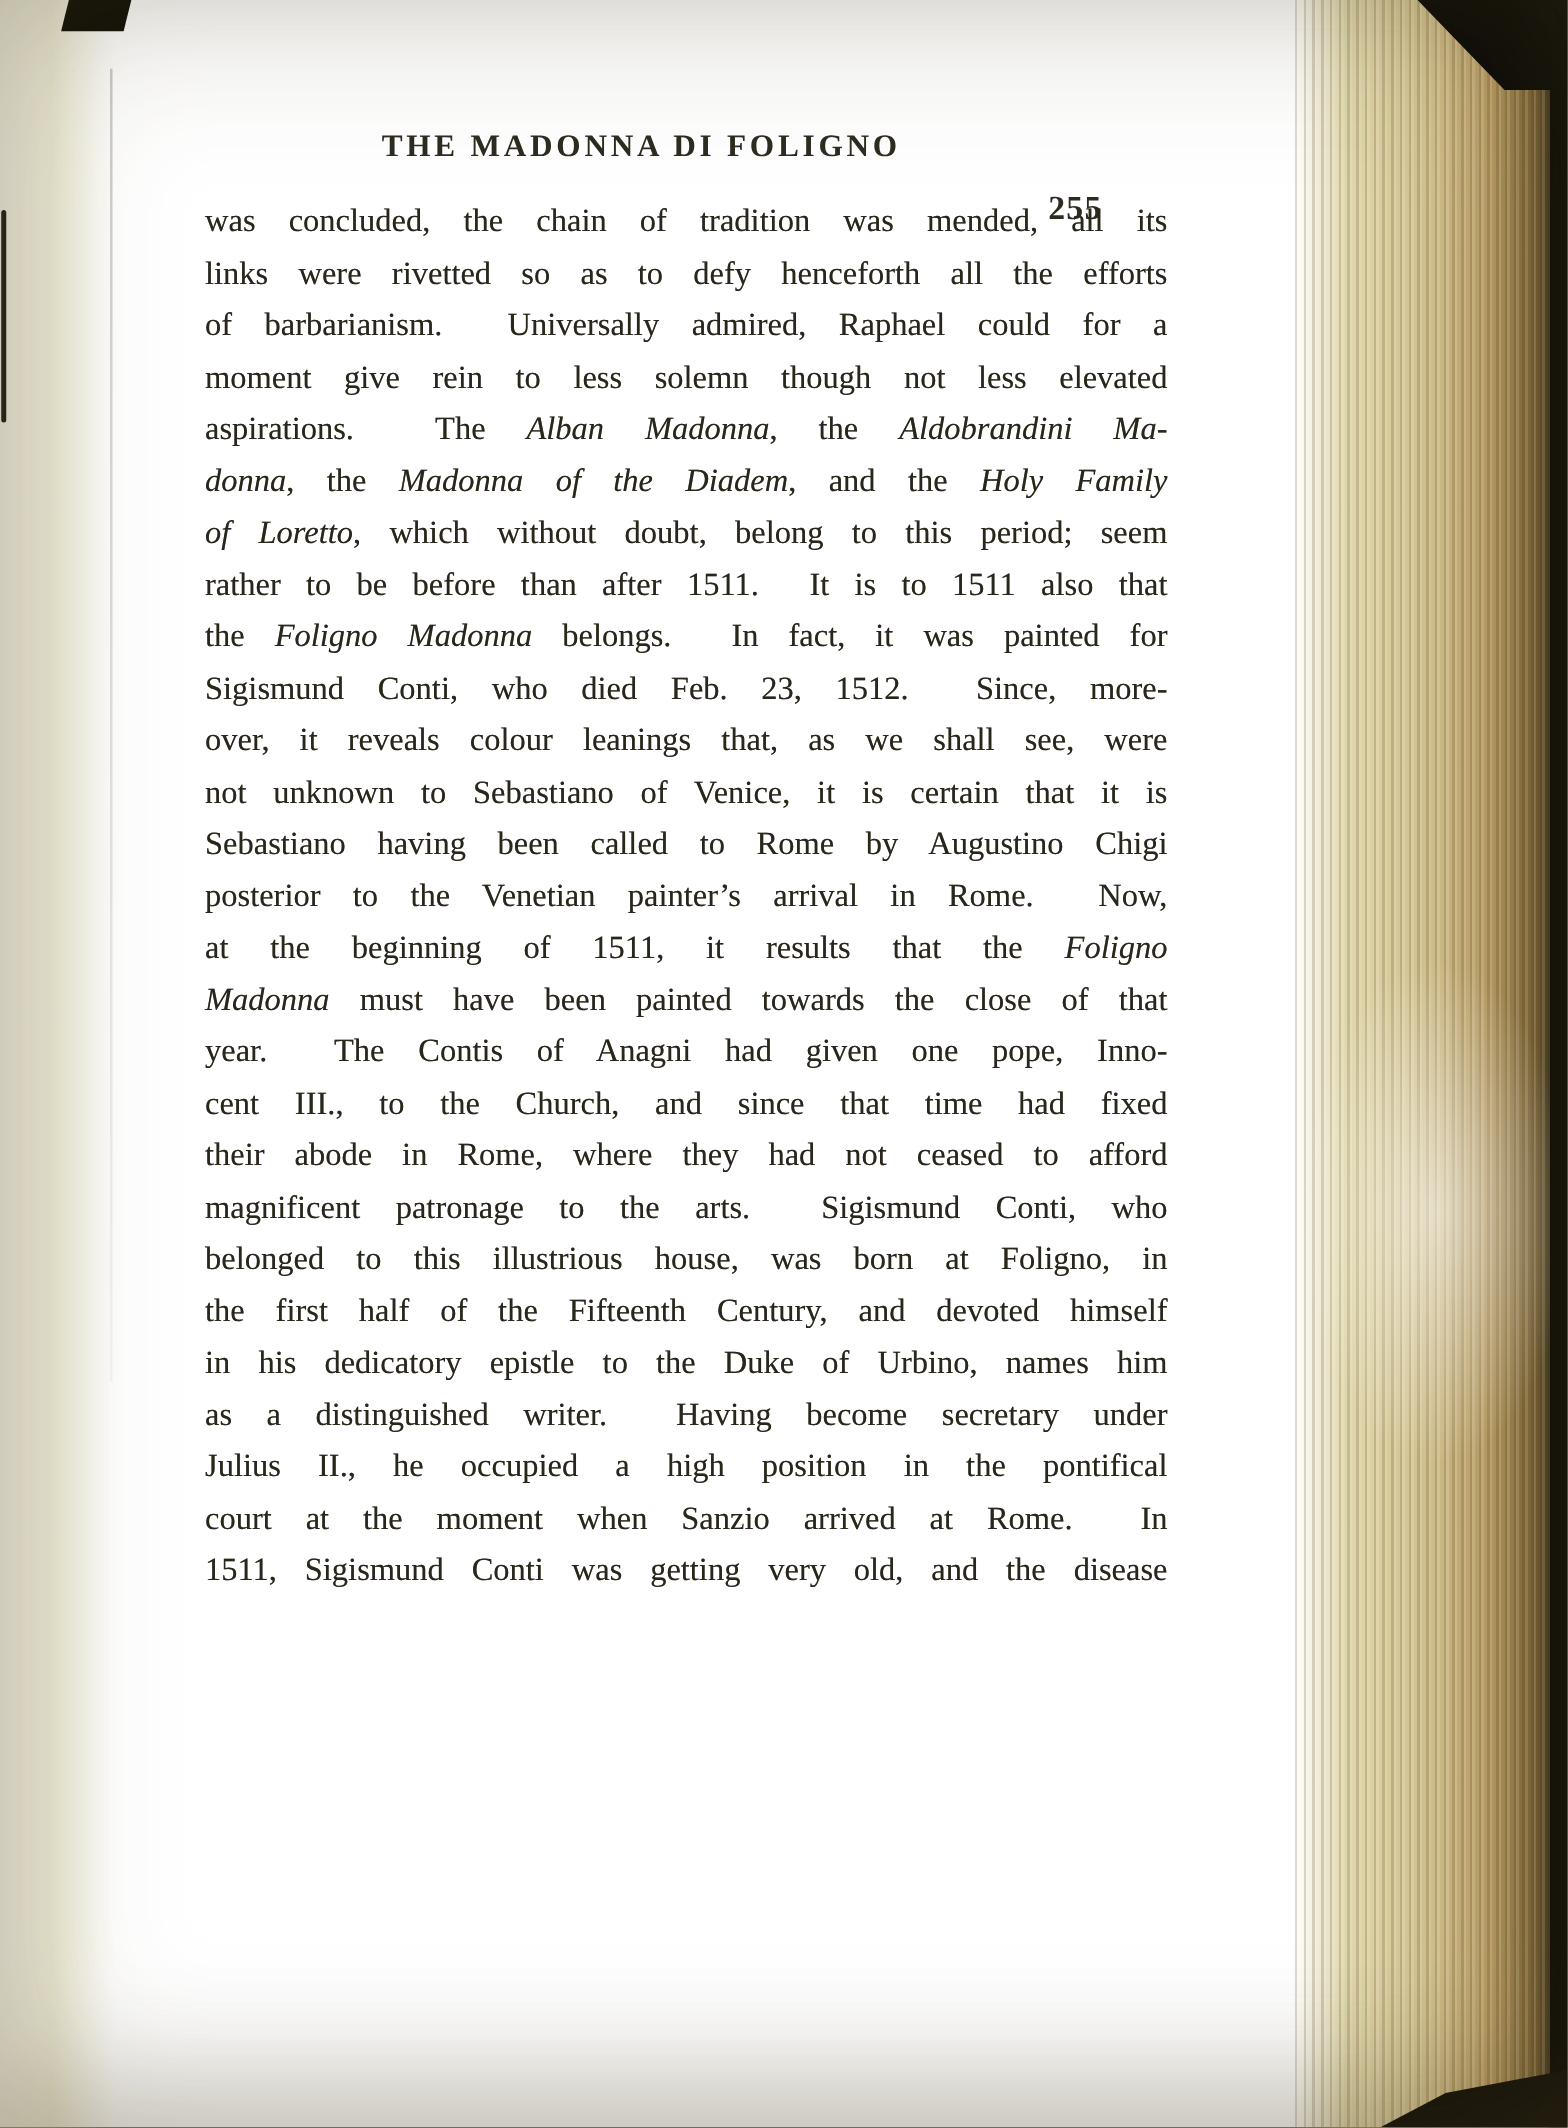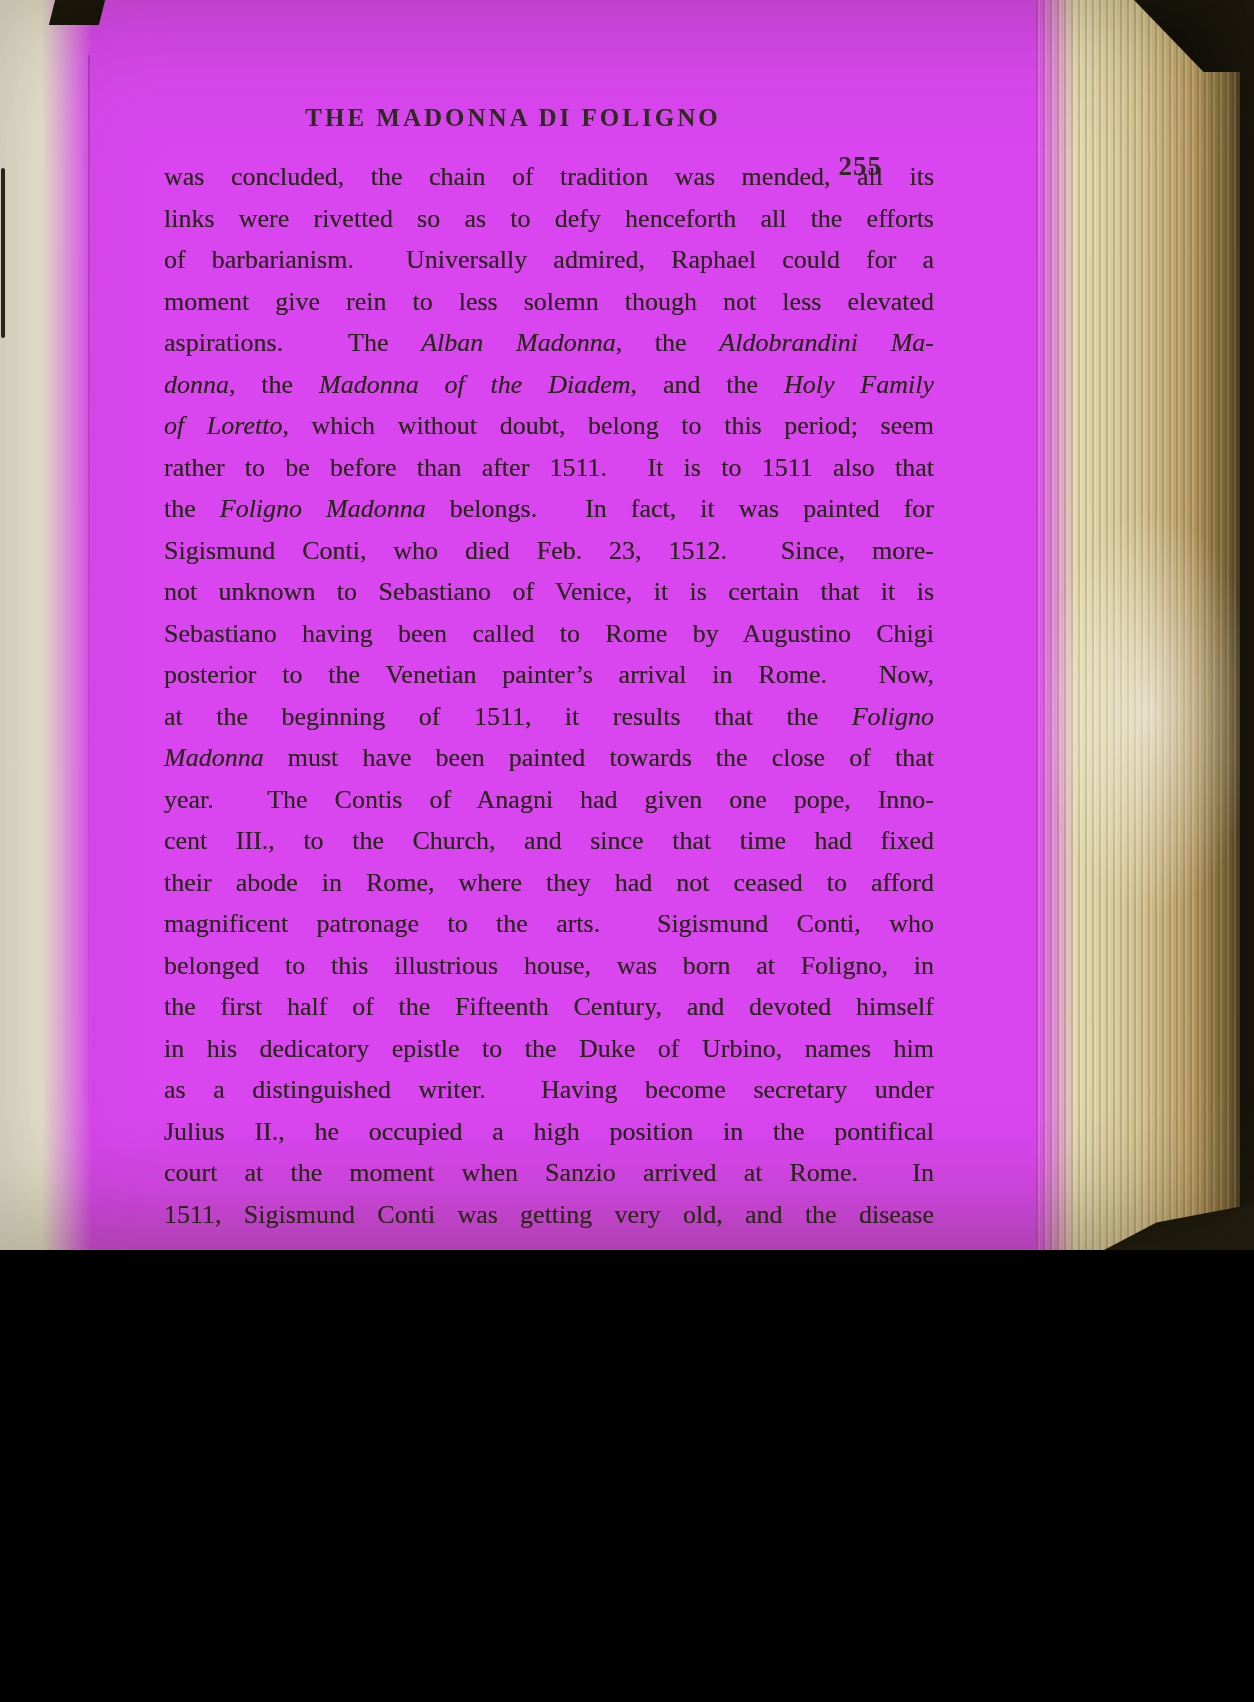--- a/index.html
+++ b/index.html
@@ -1,18 +1,18 @@
 <!DOCTYPE html>
 <html><head>
 <meta charset="utf-8">
 <style>
   html,body{margin:0;padding:0;background:#000;}
   .photo{
-    position:relative;width:1254px;height:1250px;overflow:hidden;
-    background:#d946ef;
+    position:relative;width:1254px;height:1702px;overflow:hidden;
+    background:#ffffff;
     font-family:"Liberation Serif","DejaVu Serif",serif;
   }
   .vignette{
     position:absolute;inset:0;pointer-events:none;
     box-shadow:inset 0 0 140px rgba(70,58,24,0.28), inset 0 -40px 90px rgba(70,58,24,0.18);
   }
   
   .left-strip{
     position:absolute;left:0;top:0;width:92px;height:100%;
     background:linear-gradient(90deg,#f7f5e8 0%,#f1eeda 45%,rgba(238,235,210,0) 100%);
@@ -97,20 +97,21 @@
       <div class="line"><span>was concluded, the chain of tradition was mended, all its</span></div>
       <div class="line"><span>links were rivetted so as to defy henceforth all the efforts</span></div>
       <div class="line"><span>of barbarianism.&nbsp; Universally admired, Raphael could for a</span></div>
       <div class="line"><span>moment give rein to less solemn though not less elevated</span></div>
       <div class="line"><span>aspirations.&nbsp; The </span><span class="it">Alban Madonna</span><span>, the </span><span class="it">Aldobrandini Ma-</span></div>
       <div class="line"><span class="it">donna</span><span>, the </span><span class="it">Madonna of the Diadem</span><span>, and the </span><span class="it">Holy Family</span></div>
       <div class="line"><span class="it">of Loretto</span><span>, which without doubt, belong to this period; seem</span></div>
       <div class="line"><span>rather to be before than after 1511.&nbsp; It is to 1511 also that</span></div>
       <div class="line"><span>the </span><span class="it">Foligno Madonna</span><span> belongs.&nbsp; In fact, it was painted for</span></div>
       <div class="line"><span>Sigismund Conti, who died Feb. 23, 1512.&nbsp; Since, more-</span></div>
+      <div class="line"><span>over, it reveals colour leanings that, as we shall see, were</span></div>
       <div class="line"><span>not unknown to Sebastiano of Venice, it is certain that it is</span></div>
       <div class="line"><span>Sebastiano having been called to Rome by Augustino Chigi</span></div>
       <div class="line"><span>posterior to the Venetian painter’s arrival in Rome.&nbsp; Now,</span></div>
       <div class="line"><span>at the beginning of 1511, it results that the </span><span class="it">Foligno</span></div>
       <div class="line"><span class="it">Madonna</span><span> must have been painted towards the close of that</span></div>
       <div class="line"><span>year.&nbsp; The Contis of Anagni had given one pope, Inno-</span></div>
       <div class="line"><span>cent III., to the Church, and since that time had fixed</span></div>
       <div class="line"><span>their abode in Rome, where they had not ceased to afford</span></div>
       <div class="line"><span>magnificent patronage to the arts.&nbsp; Sigismund Conti, who</span></div>
       <div class="line"><span>belonged to this illustrious house, was born at Foligno, in</span></div>

